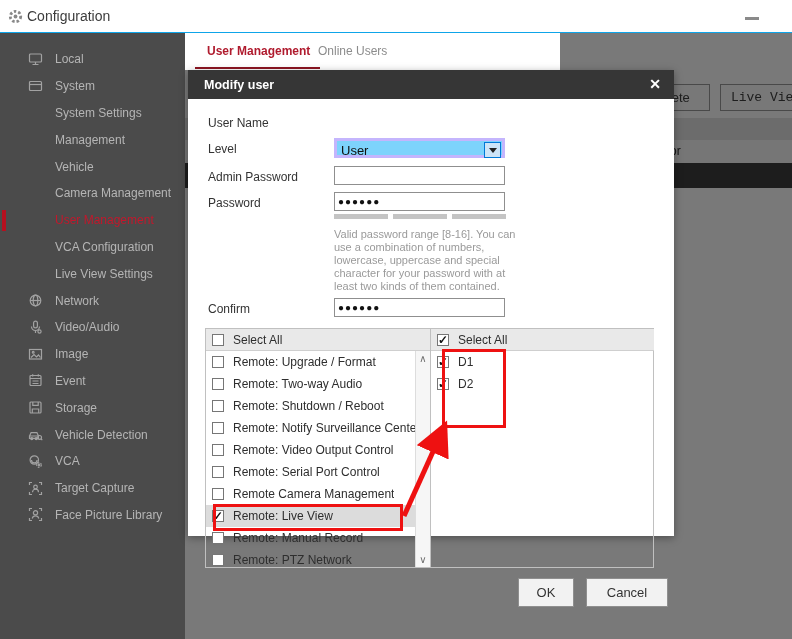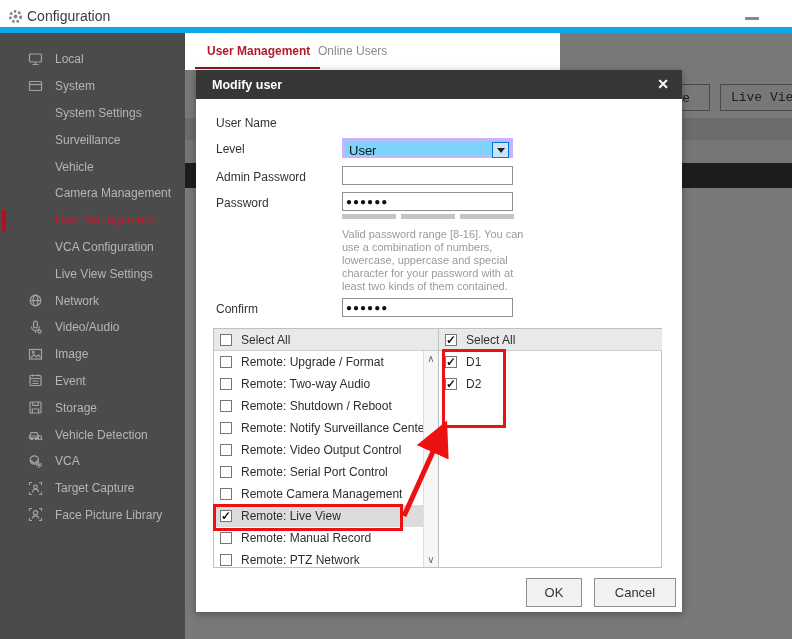--- a/index.html
+++ b/index.html
@@ -2,21 +2,21 @@
 <html><head>
 <meta charset="utf-8">
 <style>
   * { margin:0; padding:0; box-sizing:border-box; }
   html,body { background:#fff; }
   body { font-family:"Liberation Sans", sans-serif; }
   .stage { position:relative; width:792px; height:639px; overflow:hidden; background:#fff; }
   .abs { position:absolute; }
 
   
-  .titlebar { left:0; top:0; width:792px; height:33px; background:#fff; border-bottom:6px solid #0ea5e9; z-index:8; }
+  .titlebar { left:0; top:0; width:792px; height:33px; background:#fff; border-bottom:1px solid #0ea5e9; z-index:8; }
   .app-title { left:27px; top:8px; font-size:14px; color:#3c3c3c; }
   .gear { left:7px; top:8px; }
   .min-dash { left:745px; top:17px; width:14px; height:3px; background:#8a8a8a; cursor:pointer; }
 
   
   .sidebar { left:0; top:33px; width:185px; height:606px; background:#4b4b4b; z-index:8; padding-top:13px; }
   .sb-item { position:relative; height:26.8px; display:flex; align-items:center; color:#b5b5b5; font-size:12px; cursor:pointer; }
   .sb-item .sb-icon { position:absolute; left:27px; width:16px; height:16px; display:flex; align-items:center; justify-content:center; }
   .sb-item .sb-label { position:absolute; left:55px; white-space:nowrap; }
   .sb-item.active { color:#c2182c; }
@@ -33,21 +33,21 @@
 
   .overlay { left:185px; top:33px; width:607px; height:606px; background:rgba(0,0,0,0.52); z-index:9; }
 
   
   .tabstrip { left:185px; top:33px; width:375px; height:37px; background:#fff; z-index:10; }
   .tab1 { position:absolute; left:22px; top:11px; font-size:12px; font-weight:bold; color:#b01b2e; cursor:pointer; }
   .tab2 { position:absolute; left:133px; top:11px; font-size:12px; color:#8c8c8c; cursor:pointer; }
   .tab-underline { position:absolute; left:10px; bottom:1px; width:125px; height:2px; background:#8d1522; }
 
   
-  .dialog { left:196px; top:70px; width:486px; height:542px; background:#fff; z-index:12; box-shadow:0 2px 8px rgba(0,0,0,0.35); }
+  .dialog { left:188px; top:70px; width:486px; height:466px; background:#fff; z-index:12; box-shadow:0 2px 8px rgba(0,0,0,0.35); }
   .dlg-header { position:absolute; left:0; top:0; width:486px; height:29px; background:#363636; }
   .dlg-title { position:absolute; left:16px; top:8px; color:#fff; font-size:12.5px; font-weight:bold; }
   .dlg-close { position:absolute; right:13px; top:6px; color:#fff; font-size:14px; font-weight:bold; cursor:pointer; }
 
   .f-label { position:absolute; left:20px; font-size:12px; color:#333; }
   .f-input { position:absolute; left:146px; width:171px; height:19px; border:1px solid #8f8f8f; background:#fff; font-family:"Liberation Sans",sans-serif; font-size:13px; color:#111; padding:0 3px; }
   .f-input.pw { font-size:10px; letter-spacing:1px; font-weight:bold; }
   .selbox { position:absolute; left:146px; width:171px; height:20px; border:3px solid #c4b5fd; background:#7dd3fc; cursor:pointer; }
   .selbox .sel-val { position:absolute; left:4px; top:2px; font-size:13px; color:#111; }
   .selbox .sel-arrow { position:absolute; right:1px; top:1px; width:17px; height:16px; background:#cde4f7; border:1px solid #0078d7; display:flex; align-items:center; justify-content:center; }
@@ -109,21 +109,21 @@
             <rect x="1.5" y="2.5" width="12" height="9" rx="1"></rect>
             <path d="M1.5 5.5h12"></path>
           </svg>
         </span>
       <span class="sb-label">System</span>
     </div>
     <div class="sb-item">
         <span class="sb-label">System Settings</span>
       </div>
     <div class="sb-item">
-        <span class="sb-label">Surveillance</span>
+        <span class="sb-label">Management</span>
       </div>
     <div class="sb-item">
         <span class="sb-label">Vehicle</span>
       </div>
     <div class="sb-item">
         <span class="sb-label">Camera Management</span>
       </div>
     <div class="sb-item active">
         <span class="redbar"></span>
         <span class="sb-label">User Management</span>

